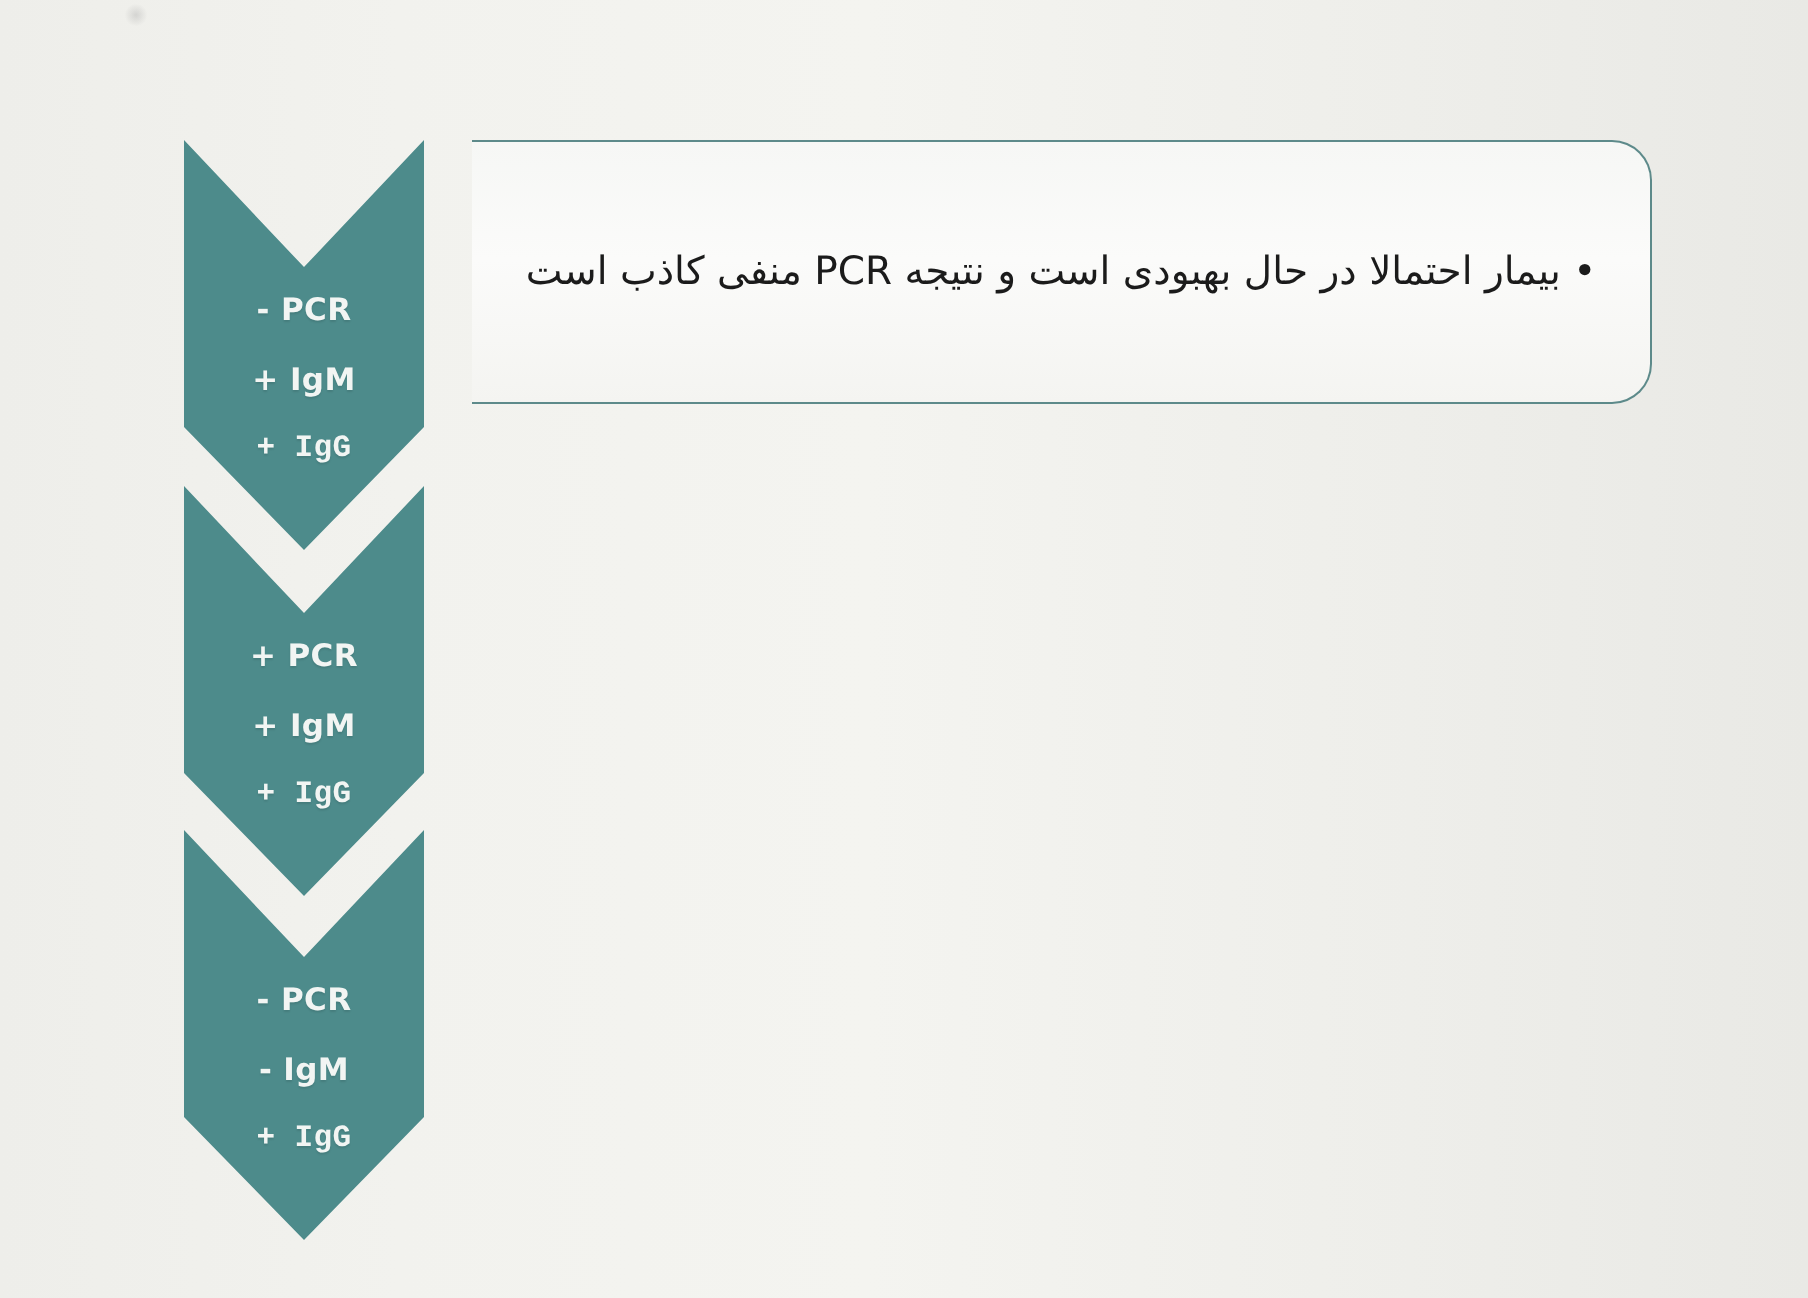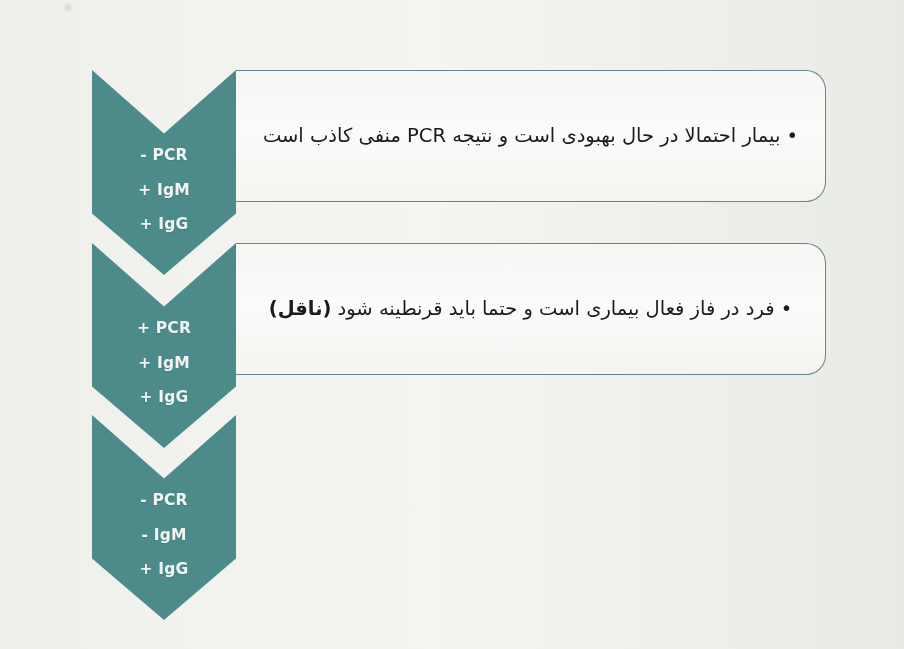--- a/index.html
+++ b/index.html
@@ -46,21 +46,21 @@
   }
   #row-0 { top: 70px;  height: 235px; }
   #row-1 { top: 243px; height: 235px; }
   #row-2 { top: 415px; height: 235px; }
 
   
   .chevron {
     position: absolute;
     left: 92px;
     top: 0;
-    width: 144px;
+    width: 120px;
     height: 205px;
     background: #4d8b8b;
     -webkit-clip-path: polygon(0% 0%, 50% 31%, 100% 0%, 100% 70%, 50% 100%, 0% 70%);
     clip-path: polygon(0% 0%, 50% 31%, 100% 0%, 100% 70%, 50% 100%, 0% 70%);
     display: flex;
     flex-direction: column;
     align-items: center;
     justify-content: flex-start;
     box-sizing: border-box;
     padding-top: 78px;
@@ -70,21 +70,21 @@
     font-family: "DejaVu Sans", "Liberation Sans", sans-serif;
     font-weight: bold;
     font-size: 15.5px;
     letter-spacing: 0.2px;
     line-height: 1;
     direction: ltr;
     text-align: center;
     margin-bottom: 19px;
     text-shadow: 0 1px 1px rgba(0,0,0,0.10);
   }
-  .chev-line:last-child { margin-bottom: 0; }
+  .chev-line:last-child { margin-bottom: 0; font-family: Liberation Mono, monospace; }
 
   
   .callout {
     position: absolute;
     left: 236px;
     width: 590px;
     height: 132px;
     top: 0;
     box-sizing: border-box;
     background: linear-gradient(180deg, #f6f7f5 0%, #fbfbfa 45%, #f4f4f1 100%);
@@ -131,27 +131,20 @@
       </div>
     </div>
   </div>
 
   <div class="row" id="row-1">
     <div class="chevron">
       <div class="chev-line">+ PCR</div>
       <div class="chev-line">+ IgM</div>
       <div class="chev-line">+ IgG</div>
     </div>
-    <div class="callout">
-      <div class="callout-text">
-        <span>•</span>
-        <span>فرد در فاز فعال بیماری است و حتما باید قرنطینه شود</span>
-        <span class="bold">(ناقل)</span>
-      </div>
-    </div>
   </div>
 
   <div class="row" id="row-2">
     <div class="chevron">
       <div class="chev-line">- PCR</div>
       <div class="chev-line">- IgM</div>
       <div class="chev-line">+ IgG</div>
     </div>
   </div>
 

